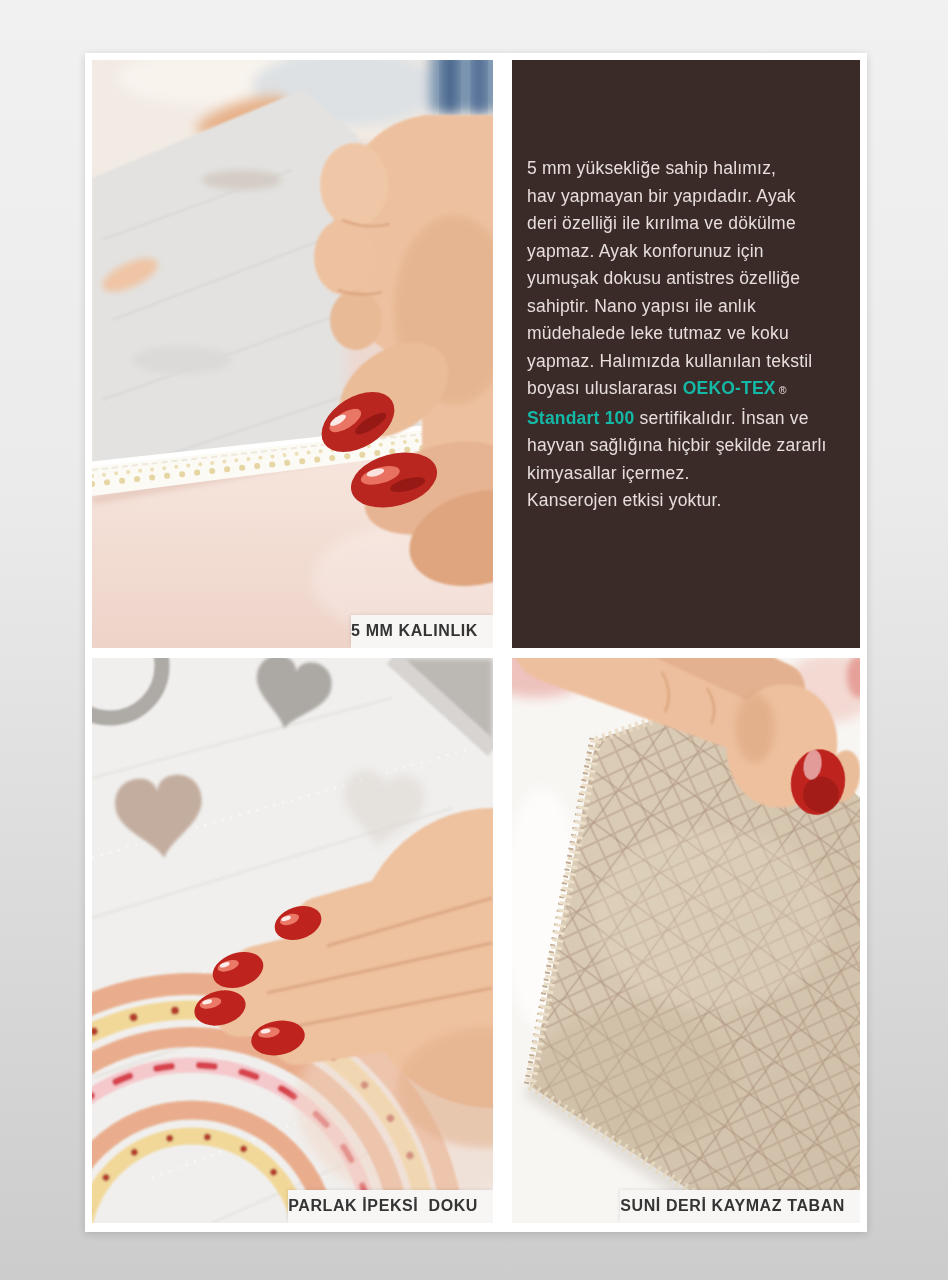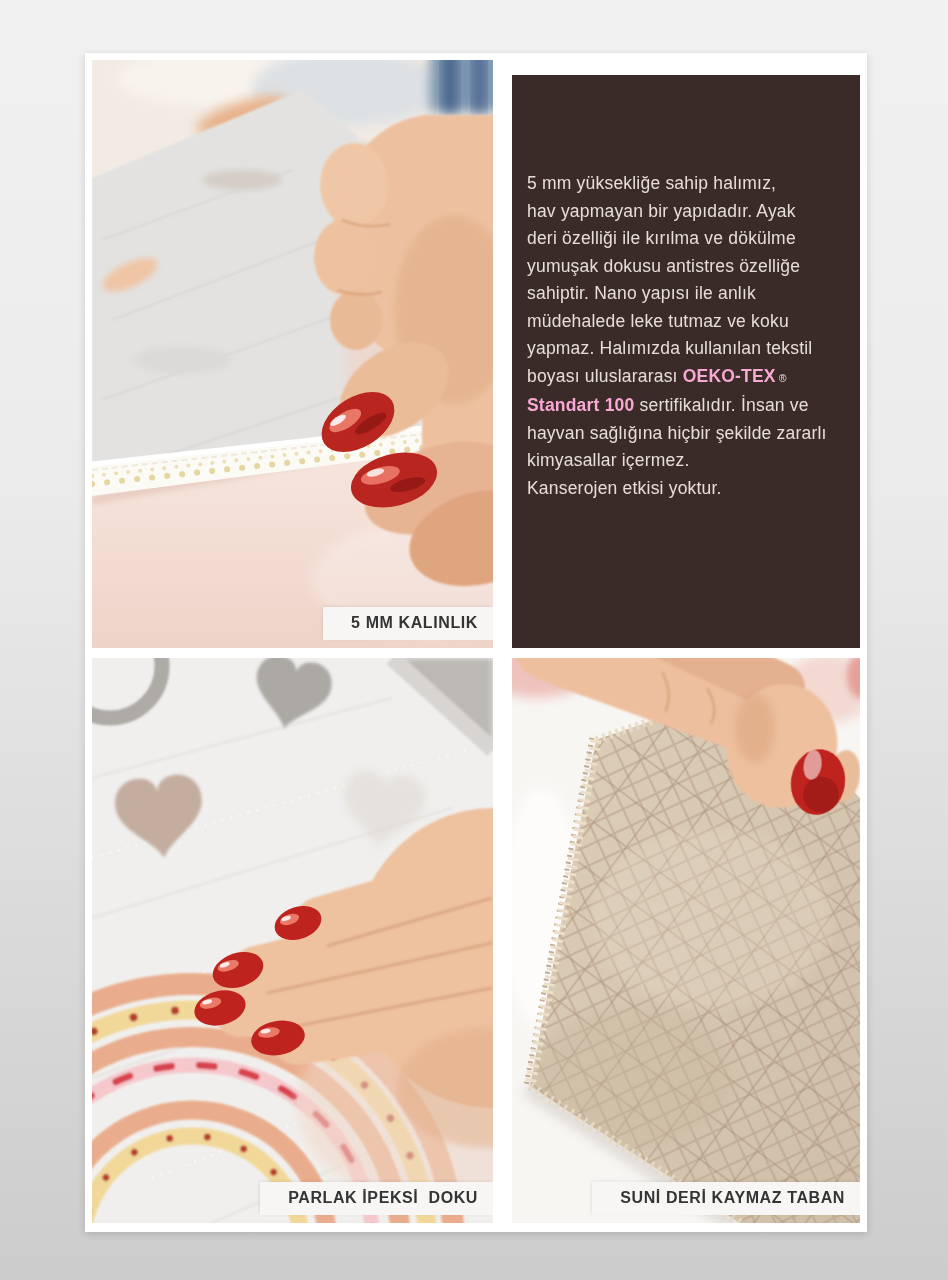--- a/index.html
+++ b/index.html
@@ -15,40 +15,39 @@
     box-sizing:border-box;padding:7px;
     display:grid;
     grid-template-columns:401px 348px;
     grid-template-rows:588px 565px;
     column-gap:19px;row-gap:10px;
     box-shadow:0 2px 8px rgba(0,0,0,.15);
   }
   figure.quad{margin:0;position:relative;overflow:hidden;background:#eceae7;}
   figure.quad svg{display:block;width:100%;height:100%;}
   .photo-label{
-    position:absolute;right:0;bottom:8px;
+    position:absolute;right:0;bottom:0;
     background:var(--label-bg,#f7f6f4);
     color:var(--label-text,#343434);
     font-weight:700;font-size:16px;line-height:1;
-    letter-spacing:.6px;padding:8px 15px 9px 28px;
+    letter-spacing:.6px;padding:8px 15px 9px 0;
     white-space:pre;
     box-shadow:-1px -1px 3px rgba(0,0,0,.08);
   }
   .panel{
     background:var(--panel-bg,#3a2b29);
     color:var(--panel-text,#e7deda);
     box-sizing:border-box;
     padding:95px 8px 0 15px;
     overflow:hidden;
-    margin-top:15px;
   }
   .panel .pline{
     font-size:17.5px;line-height:27.5px;letter-spacing:.2px;white-space:nowrap;
   }
-  .panel .bold{font-weight:700;color:#f9a8d4;}
+  .panel .bold{font-weight:700;color:#14b8a6;}
   .panel .small{font-size:10.5px;}
 </style>
 </head>
 <body>
 
 <div class="board">
 
   <figure class="quad">
     <svg viewBox="0 0 401 588" xmlns="http://www.w3.org/2000/svg">
       <defs>
@@ -124,20 +123,21 @@
       </g>
     </svg>
     <figcaption class="photo-label">5 MM KALINLIK</figcaption>
   </figure>
 
   <section class="quad panel" style="overflow:hidden;">
     <div>
         <div class="pline"><span>5 mm yüksekliğe sahip halımız,</span></div>
         <div class="pline"><span>hav yapmayan bir yapıdadır. Ayak</span></div>
         <div class="pline"><span>deri özelliği ile kırılma ve dökülme</span></div>
+        <div class="pline"><span>yapmaz. Ayak konforunuz için</span></div>
         <div class="pline"><span>yumuşak dokusu antistres özelliğe</span></div>
         <div class="pline"><span>sahiptir. Nano yapısı ile anlık</span></div>
         <div class="pline"><span>müdehalede leke tutmaz ve koku</span></div>
         <div class="pline"><span>yapmaz. Halımızda kullanılan tekstil</span></div>
         <div class="pline"><span>boyası uluslararası </span><span class="bold">OEKO-TEX</span><span class="small"> ®</span></div>
         <div class="pline"><span class="bold">Standart 100</span><span> sertifikalıdır. İnsan ve</span></div>
         <div class="pline"><span>hayvan sağlığına hiçbir şekilde zararlı</span></div>
         <div class="pline"><span>kimyasallar içermez.</span></div>
         <div class="pline"><span>Kanserojen etkisi yoktur.</span></div>
       </div>

